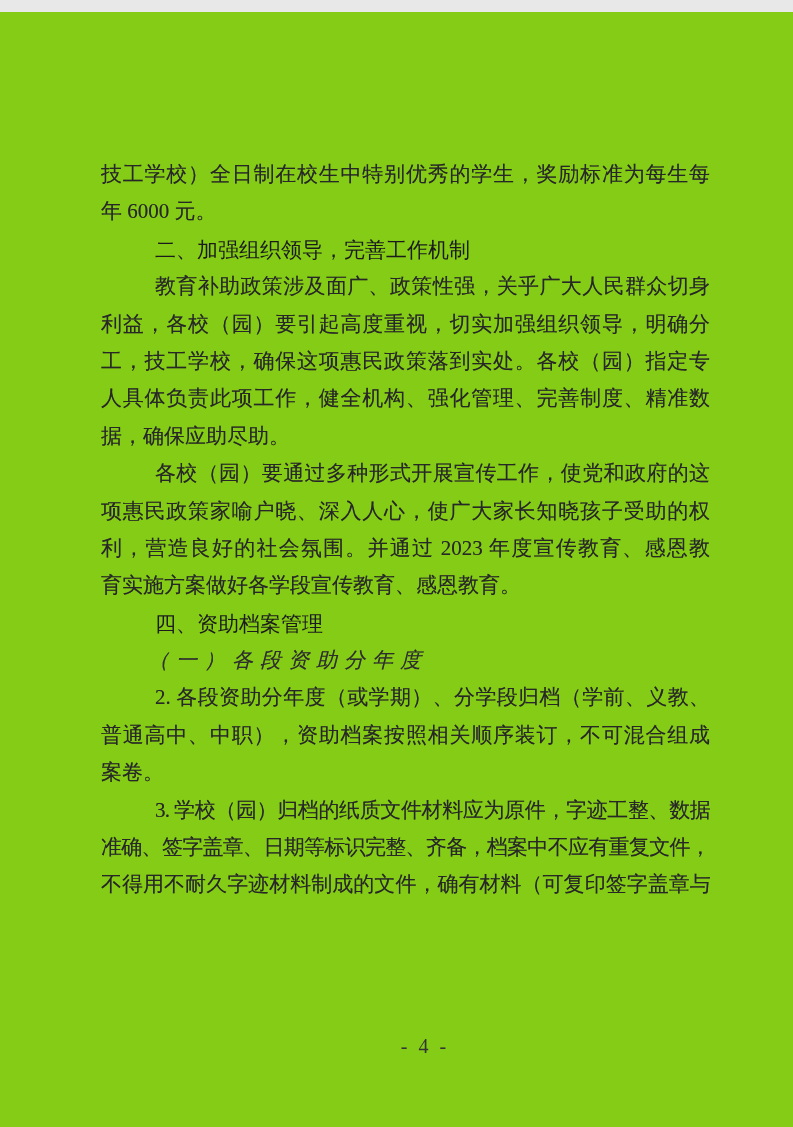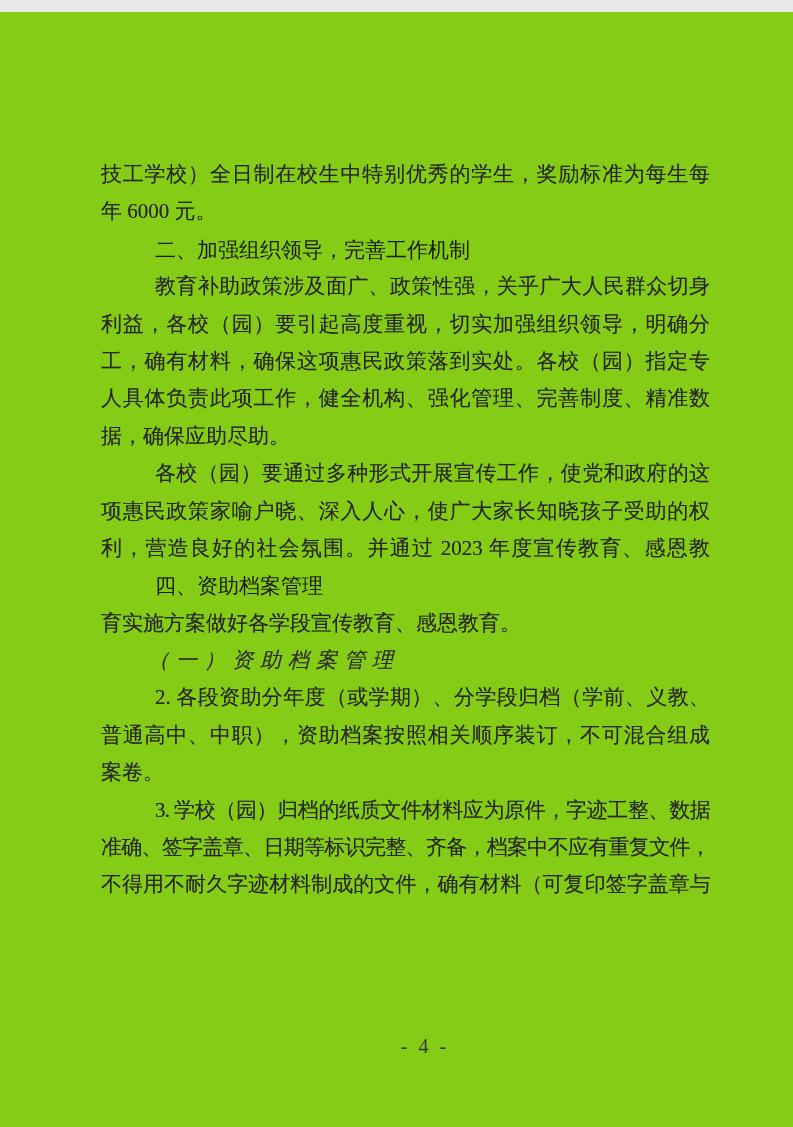--- a/index.html
+++ b/index.html
@@ -55,29 +55,29 @@
 </head>
 <body>
 
 <div class="page">
   <div class="content">
     <div class="ln fill">技工学校）全日制在校生中特别优秀的学生，奖励标准为每生每</div>
     <div class="ln">年 6000 元。</div>
     <div class="ln hd ind">二、加强组织领导，完善工作机制</div>
     <div class="ln fill ind">教育补助政策涉及面广、政策性强，关乎广大人民群众切身</div>
     <div class="ln fill">利益，各校（园）要引起高度重视，切实加强组织领导，明确分</div>
-    <div class="ln fill">工，确有材料，确保这项惠民政策落到实处。各校（园）指定专</div>
+    <div class="ln fill">工，技工学校，确保这项惠民政策落到实处。各校（园）指定专</div>
     <div class="ln fill">人具体负责此项工作，健全机构、强化管理、完善制度、精准数</div>
     <div class="ln">据，确保应助尽助。</div>
     <div class="ln fill ind">各校（园）要通过多种形式开展宣传工作，使党和政府的这</div>
     <div class="ln fill">项惠民政策家喻户晓、深入人心，使广大家长知晓孩子受助的权</div>
     <div class="ln fill">利，营造良好的社会氛围。并通过 2023 年度宣传教育、感恩教</div>
+    <div class="ln">育实施方案做好各学段宣传教育、感恩教育。</div>
     <div class="ln hd ind">四、资助档案管理</div>
-    <div class="ln">育实施方案做好各学段宣传教育、感恩教育。</div>
-    <div class="ln kai ind">（一）资助档案管理</div>
+    <div class="ln kai ind">（一）各段资助分年度</div>
     <div class="ln fill ind">2. 各段资助分年度（或学期）、分学段归档（学前、义教、</div>
     <div class="ln fill">普通高中、中职），资助档案按照相关顺序装订，不可混合组成</div>
     <div class="ln">案卷。</div>
     <div class="ln fill ind tight">3. 学校（园）归档的纸质文件材料应为原件，字迹工整、数据</div>
     <div class="ln fill tight">准确、签字盖章、日期等标识完整、齐备，档案中不应有重复文件，</div>
     <div class="ln fill tight">不得用不耐久字迹材料制成的文件，确有材料（可复印签字盖章与</div>
   </div>
   <div class="footer">- 4 -</div>
 </div>
 

